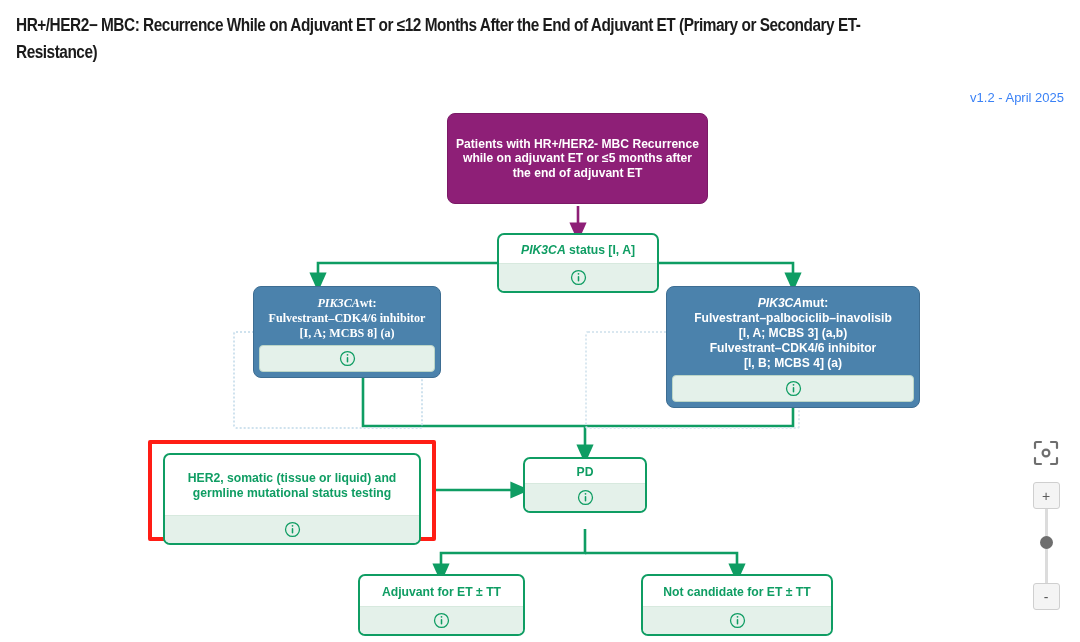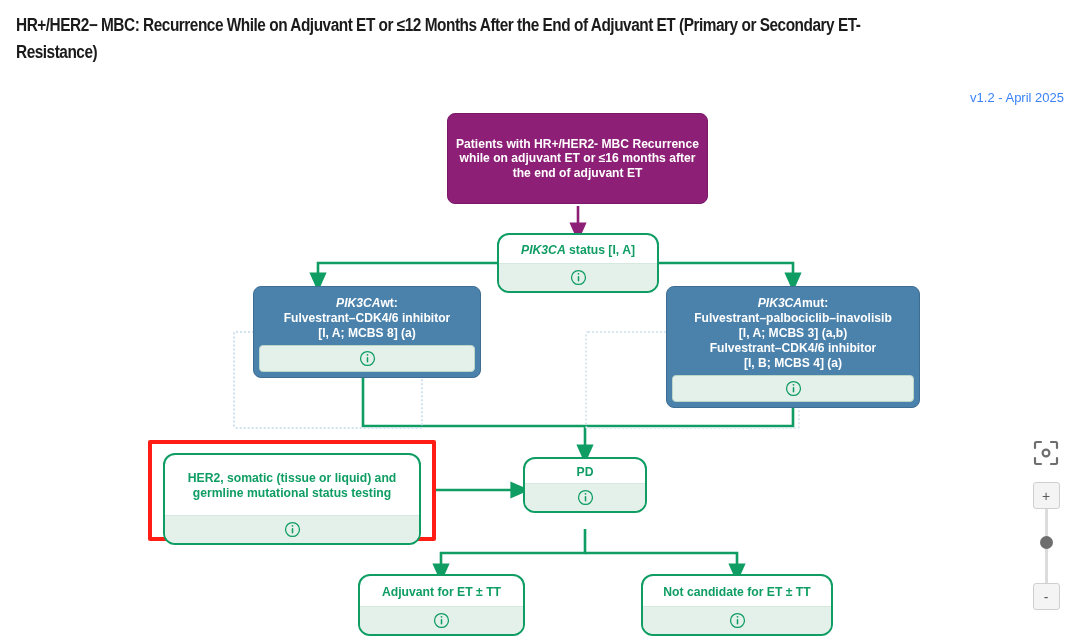--- a/index.html
+++ b/index.html
@@ -47,21 +47,21 @@
     left: 0;
     top: 96px;
     width: 1010px;
     height: 546px;
   }
 
   
   .node {
     position: absolute;
     box-sizing: border-box;
-    border-radius: 12px;
+    border-radius: 7px;
     overflow: hidden;
   }
 
   
   .node.purple {
     background: #8E1F77;
     border: 1px solid #7a1a66;
     border-radius: 8px;
     display: flex;
     align-items: center;
@@ -253,37 +253,37 @@
     <line x1="428" y1="394" x2="520" y2="394" stroke="#0F9D63" stroke-width="2.6" marker-end="url(#arrG)"></line>
 
     <path d="M585,433 L585,457 L441,457 L441,477" fill="none" stroke="#0F9D63" stroke-width="2.6" marker-end="url(#arrG)"></path>
     <path d="M585,457 L737,457 L737,477" fill="none" stroke="#0F9D63" stroke-width="2.6" marker-end="url(#arrG)"></path>
   </svg>
 
   <div class="dotted-frame" style="left:233px; top:235px; width:190px; height:98px;"></div>
   <div class="dotted-frame" style="left:585px; top:235px; width:215px; height:98px; border-color:#d9e7f0;"></div>
 
   <div class="node purple" style="left:447px; top:17px; width:261px; height:91px;">
-    <div class="node-title">Patients with HR+/HER2- MBC Recurrence while on adjuvant ET or ≤16 months after the end of adjuvant ET</div>
+    <div class="node-title">Patients with HR+/HER2- MBC Recurrence while on adjuvant ET or ≤5 months after the end of adjuvant ET</div>
   </div>
 
   <div class="node green" style="left:497px; top:137px; width:162px; height:60px;">
     <div class="node-title">
       <span><span class="ital">PIK3CA</span><span> status [I, A]</span></span>
     </div>
     <div class="info-bar">
       <svg class="info-icon" viewBox="0 0 20 20">
         <circle cx="10" cy="10" r="8.2" fill="none" stroke="#0F9D63" stroke-width="1.5"></circle>
         <circle cx="10" cy="5.7" r="1.05" fill="#0F9D63"></circle>
         <rect x="9.1" y="8.2" width="1.8" height="6.4" rx="0.9" fill="#0F9D63"></rect>
       </svg>
     </div>
   </div>
 
-  <div class="node blue" style="left:253px; top:190px; width:228px; height:92px;">
+  <div class="node blue" style="left:253px; top:190px; width:188px; height:92px;font-family:Liberation Serif, serif;">
     <div class="node-title">
       <span>
         <span class="ital">PIK3CA</span><span>wt:</span><br>
         <span>Fulvestrant–CDK4/6 inhibitor</span><br>
         <span>[I, A; MCBS 8] (a)</span>
       </span>
     </div>
     <div class="info-bar">
       <svg class="info-icon" viewBox="0 0 20 20">
         <circle cx="10" cy="10" r="8.2" fill="none" stroke="#0F9D63" stroke-width="1.5"></circle>

